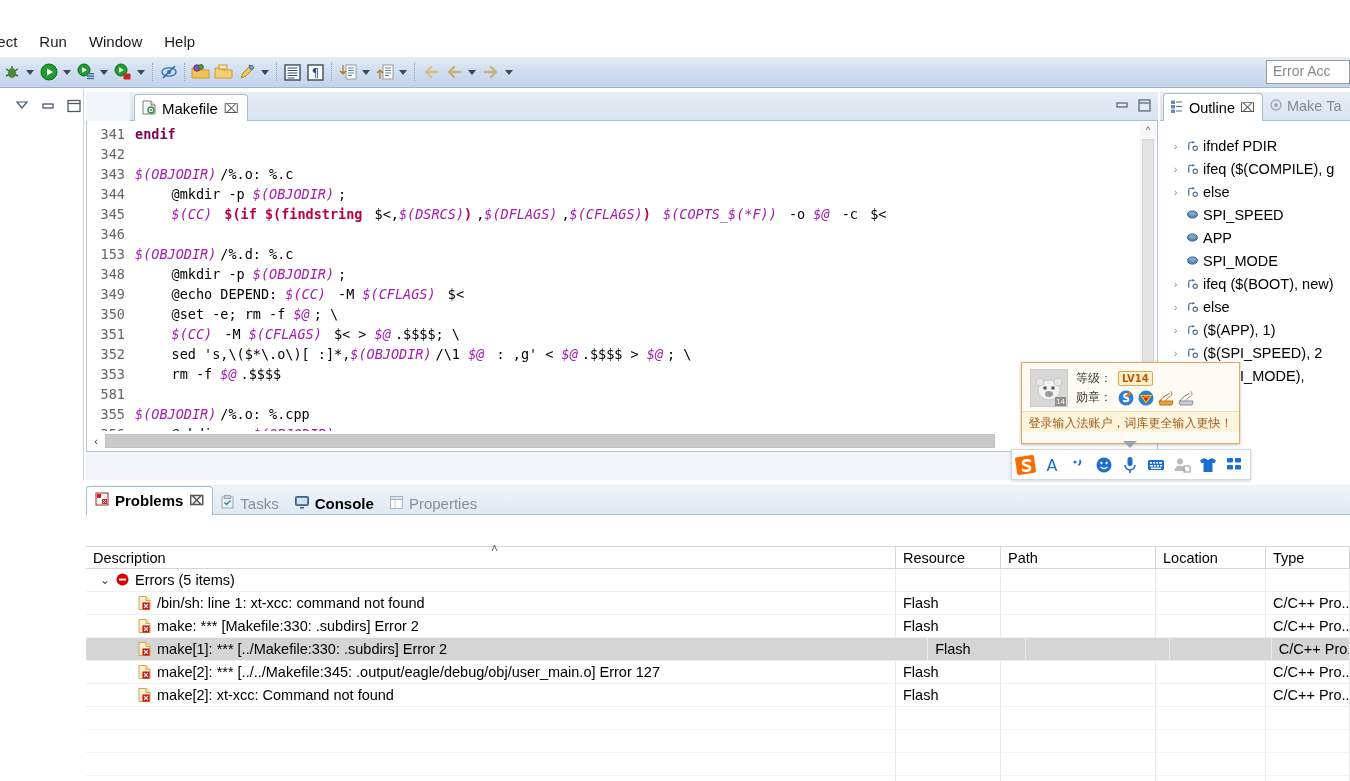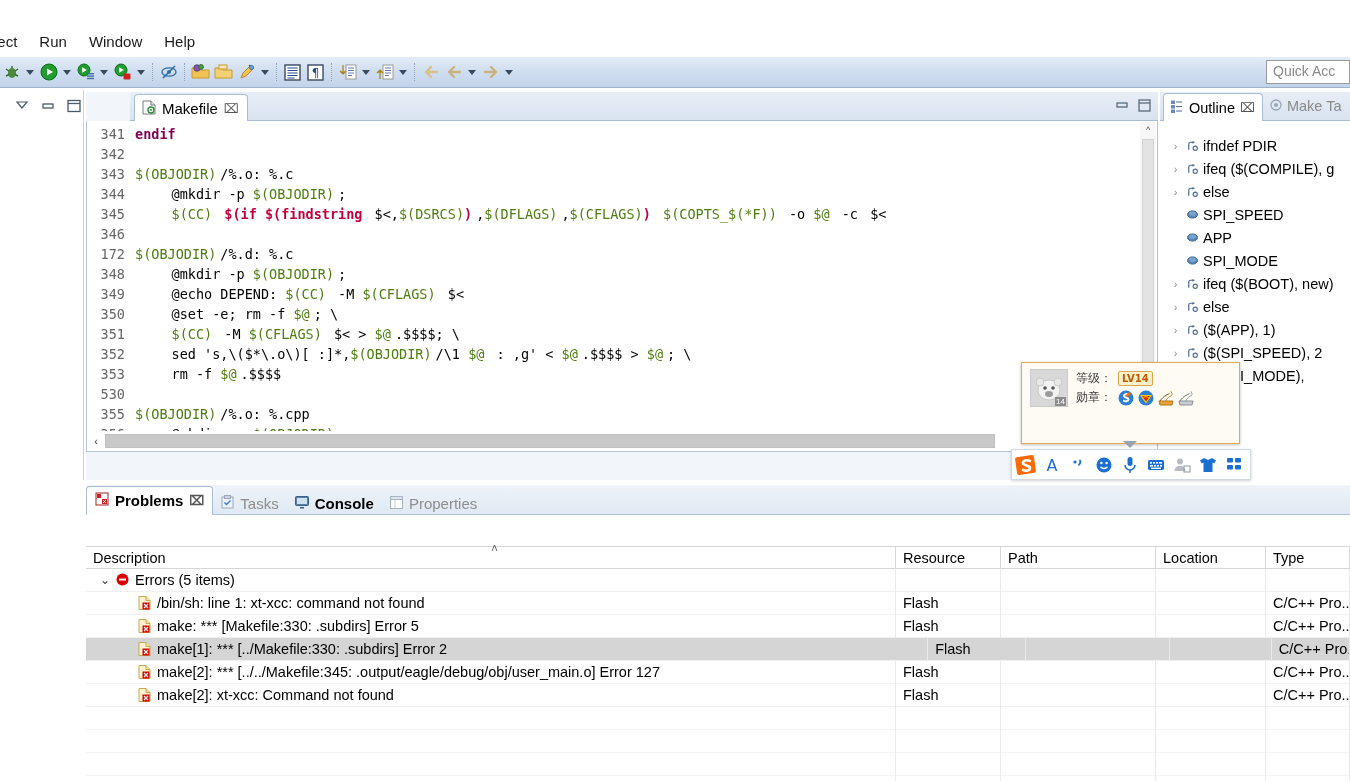--- a/index.html
+++ b/index.html
@@ -79,21 +79,21 @@
   }
   .code {
     position:absolute; left:0; top:0; right: 0; bottom: 0;
     font-family: "DejaVu Sans Mono", monospace; font-size: 13.5px; line-height: 20px;
     padding-top: 3px;
   }
   .cl { display:flex; height: 20px; white-space: pre; }
   .ln { width: 44px; text-align: right; padding-right: 6px; color: #666; flex:none;
         font-family: "DejaVu Sans Mono", monospace; }
   .ct { color: #000; padding-left: 4px; }
-  .var { color: #4d7c0f; }
+  .var { color: #a21caf; font-style: italic; }
   .fn  { color: #c0003c; font-weight: bold; }
   .kw  { color: #7f0055; font-weight: bold; }
 
   .vscroll {
     position:absolute; right: 1px; top: 1px; width: 16px; height: 329px; background:#f7f7f7;
   }
   .vscroll .arrow { height: 15px; display:flex; align-items:center; justify-content:center;
                     font-size: 9px; color:#555; }
   .vscroll .thumb { position:absolute; left:2px; top:17px; width:12px; height: 280px;
                     background:#e3e3e3; border:1px solid #d3d3d3; }
@@ -338,21 +338,21 @@
     </div>
     <div class="tb-arrow"></div>
     <div class="tb-ico">
       <svg width="18" height="18" viewBox="0 0 18 18">
           <path d="M3 9h10M9 4l5 5-5 5" fill="none" stroke="#c8b27e" stroke-width="2.4" stroke-linecap="round" stroke-linejoin="round"></path>
         </svg>
     </div>
     <div class="tb-arrow"></div>
   </div>
 
-  <div class="quickaccess">Quick Acc</div>
+  <div class="quickaccess">Error Acc</div>
 
   <div class="left-stub">
     <div class="btns">
       <div class="stub-ic">
         <svg width="14" height="12" viewBox="0 0 14 12">
             <path d="M2 2h10L7 8z" fill="none" stroke="#4a5a6a" stroke-width="1.2"></path>
           </svg>
       </div>
       <div class="stub-ic">
         <svg width="14" height="12" viewBox="0 0 14 12">
@@ -398,28 +398,28 @@
     </div>
 
     <div class="editor-body">
       <div class="code" id="code-lines">
           <div class="cl"><span class="ln">341</span><span class="ct"><span class="kw">endif</span></span></div>
           <div class="cl"><span class="ln">342</span><span class="ct"><span class="ct"></span></span></div>
           <div class="cl"><span class="ln">343</span><span class="ct"><span class="var">$(OBJODIR)</span><span class="ct">/%.o: %.c</span></span></div>
           <div class="cl"><span class="ln">344</span><span class="ct"><span class="ct">    @mkdir -p </span><span class="var">$(OBJODIR)</span><span class="ct">;</span></span></div>
           <div class="cl"><span class="ln">345</span><span class="ct"><span class="ct">    </span><span class="var">$(CC)</span><span class="ct"> </span><span class="fn">$(if $(findstring</span><span class="ct"> $&lt;,</span><span class="var">$(DSRCS)</span><span class="fn">)</span><span class="ct">,</span><span class="var">$(DFLAGS)</span><span class="ct">,</span><span class="var">$(CFLAGS)</span><span class="fn">)</span><span class="ct"> </span><span class="var">$(COPTS_$(*F))</span><span class="ct"> -o </span><span class="var">$@</span><span class="ct"> -c </span><span class="ct">$&lt;</span></span></div>
           <div class="cl"><span class="ln">346</span><span class="ct"><span class="ct"></span></span></div>
-          <div class="cl"><span class="ln">172</span><span class="ct"><span class="var">$(OBJODIR)</span><span class="ct">/%.d: %.c</span></span></div>
+          <div class="cl"><span class="ln">153</span><span class="ct"><span class="var">$(OBJODIR)</span><span class="ct">/%.d: %.c</span></span></div>
           <div class="cl"><span class="ln">348</span><span class="ct"><span class="ct">    @mkdir -p </span><span class="var">$(OBJODIR)</span><span class="ct">;</span></span></div>
           <div class="cl"><span class="ln">349</span><span class="ct"><span class="ct">    @echo DEPEND: </span><span class="var">$(CC)</span><span class="ct"> -M </span><span class="var">$(CFLAGS)</span><span class="ct"> $&lt;</span></span></div>
           <div class="cl"><span class="ln">350</span><span class="ct"><span class="ct">    @set -e; rm -f </span><span class="var">$@</span><span class="ct">; \</span></span></div>
           <div class="cl"><span class="ln">351</span><span class="ct"><span class="ct">    </span><span class="var">$(CC)</span><span class="ct"> -M </span><span class="var">$(CFLAGS)</span><span class="ct"> $&lt; &gt; </span><span class="var">$@</span><span class="ct">.$$$$; \</span></span></div>
           <div class="cl"><span class="ln">352</span><span class="ct"><span class="ct">    sed 's,\($*\.o\)[ :]*,</span><span class="var">$(OBJODIR)</span><span class="ct">/\1 </span><span class="var">$@</span><span class="ct"> : ,g' &lt; </span><span class="var">$@</span><span class="ct">.$$$$ &gt; </span><span class="var">$@</span><span class="ct">; \</span></span></div>
           <div class="cl"><span class="ln">353</span><span class="ct"><span class="ct">    rm -f </span><span class="var">$@</span><span class="ct">.$$$$</span></span></div>
-          <div class="cl"><span class="ln">530</span><span class="ct"><span class="ct"></span></span></div>
+          <div class="cl"><span class="ln">581</span><span class="ct"><span class="ct"></span></span></div>
           <div class="cl"><span class="ln">355</span><span class="ct"><span class="var">$(OBJODIR)</span><span class="ct">/%.o: %.cpp</span></span></div>
           <div class="cl"><span class="ln">356</span><span class="ct"><span class="ct">    @mkdir -p </span><span class="var">$(OBJODIR)</span><span class="ct">;</span></span></div>
           <div class="cl"><span class="ln">357</span><span class="ct"><span class="ct">    </span><span class="var">$(CXX)</span><span class="ct"> </span><span class="fn">$(if $(findstring</span><span class="ct"> $&lt;,</span><span class="var">$(DSRCS)</span><span class="fn">)</span><span class="ct">,</span><span class="var">$(DFLAGS)</span><span class="ct">,</span><span class="var">$(CFLAGS)</span><span class="fn">)</span><span class="ct"> </span><span class="var">$(COPTS_$(*F))</span><span class="ct"> -o </span><span class="var">$@</span><span class="ct"> -c </span><span class="ct">$&lt;</span></span></div>
         </div>
 
       <div class="vscroll">
         <div class="arrow">^</div>
         <div class="thumb"></div>
       </div>
 
@@ -622,20 +622,21 @@
               <svg width="16" height="16" viewBox="0 0 16 16">
                   <path d="M1 11h14l-1 4H2z" fill="#c9ccd0" stroke="#8e9296"></path>
                   <path d="M2 11c3-5 9-7 12-9" stroke="#6a6e72" stroke-width="1" fill="none"></path>
                   <path d="M12.5 1.5c1.5 1 2 2.5 1 4-2 1-4.5 3-6 5.5" fill="#f2f4f6" stroke="#8e9296" stroke-width=".9"></path>
                 </svg>
             </span>
           </span>
         </div>
       </div>
     </div>
+    <div class="ime-foot">登录输入法账户，词库更全输入更快！</div>
   </div>
   <div class="ime-caret"></div>
 
   <div class="ime-bar">
     <div class="bi">
       <svg width="24" height="24" viewBox="0 0 24 24">
           <rect x="2" y="3" width="19" height="18" rx="2" fill="#ff6a00" transform="rotate(-8 11.5 12)"></rect>
           <path d="M16 8c-3-1.6-7-.6-7 2 0 3 7 2 7 5 0 2.6-4 3.4-7 2" stroke="#fff" stroke-width="2.6" fill="none" stroke-linecap="round"></path>
         </svg>
     </div>
@@ -803,21 +804,21 @@
             <div class="td" style="width:810px">
               <span class="desc-cell">
                 <span style="display:flex">
                   <svg class="warn-file" viewBox="0 0 13 14">
                     <path d="M1 .5h7l4 4v9H1z" fill="#fdf3d0" stroke="#c9a84a"></path>
                     <path d="M8 .5v4h4" fill="#f2e3ae" stroke="#c9a84a"></path>
                     <rect x="4.5" y="6.5" width="7" height="7" fill="#d60000"></rect>
                     <path d="M6 8l4 4M10 8l-4 4" stroke="#fff" stroke-width="1.1"></path>
                   </svg>
                 </span>
-                <span>make: *** [Makefile:330: .subdirs] Error 5</span>
+                <span>make: *** [Makefile:330: .subdirs] Error 2</span>
               </span>
             </div>
             <div class="td" style="width:105px">Flash</div>
             <div class="td" style="width:155px"></div>
             <div class="td" style="width:110px"></div>
             <div class="td" style="width:84px">C/C++ Pro...</div>
           </div>
           <div class="trow item-row sel">
             <div class="td" style="width:911px">
               <span class="desc-cell">

